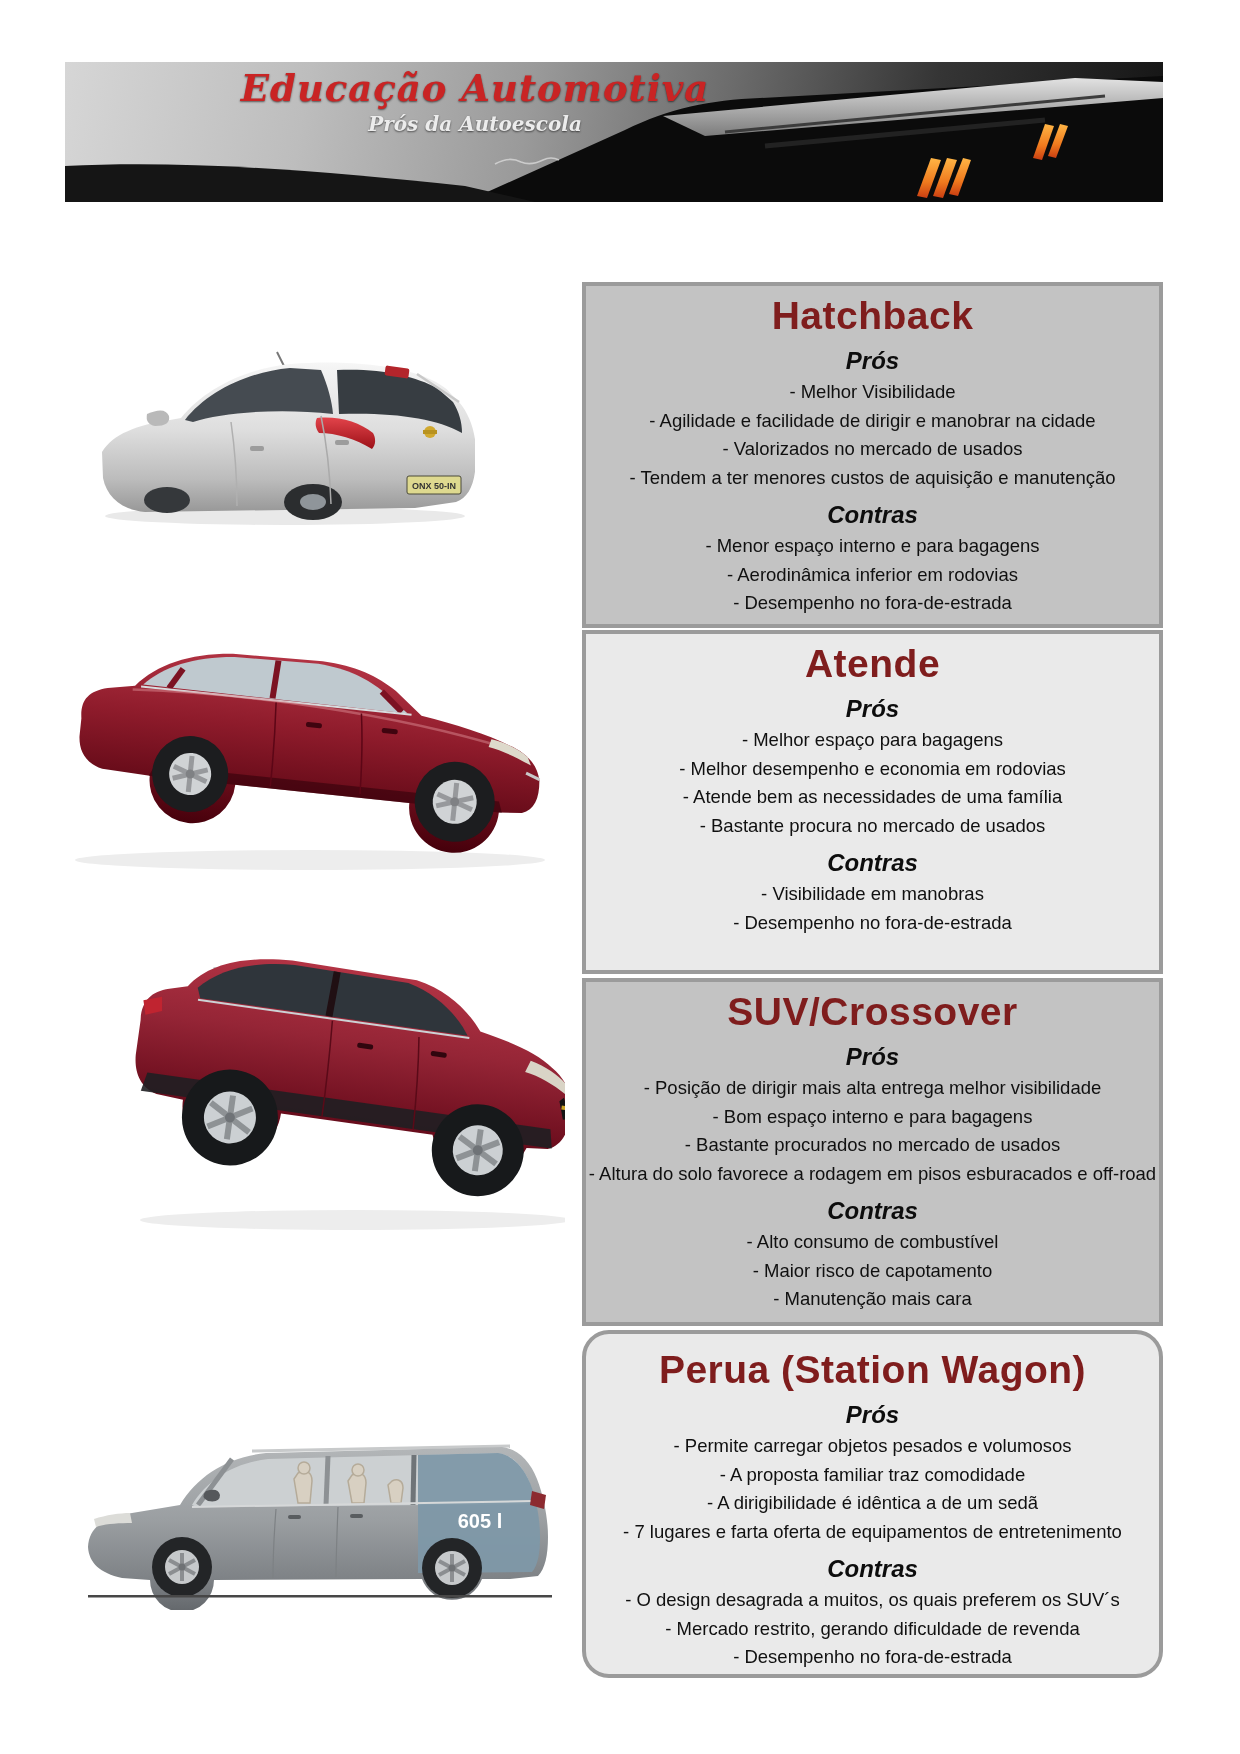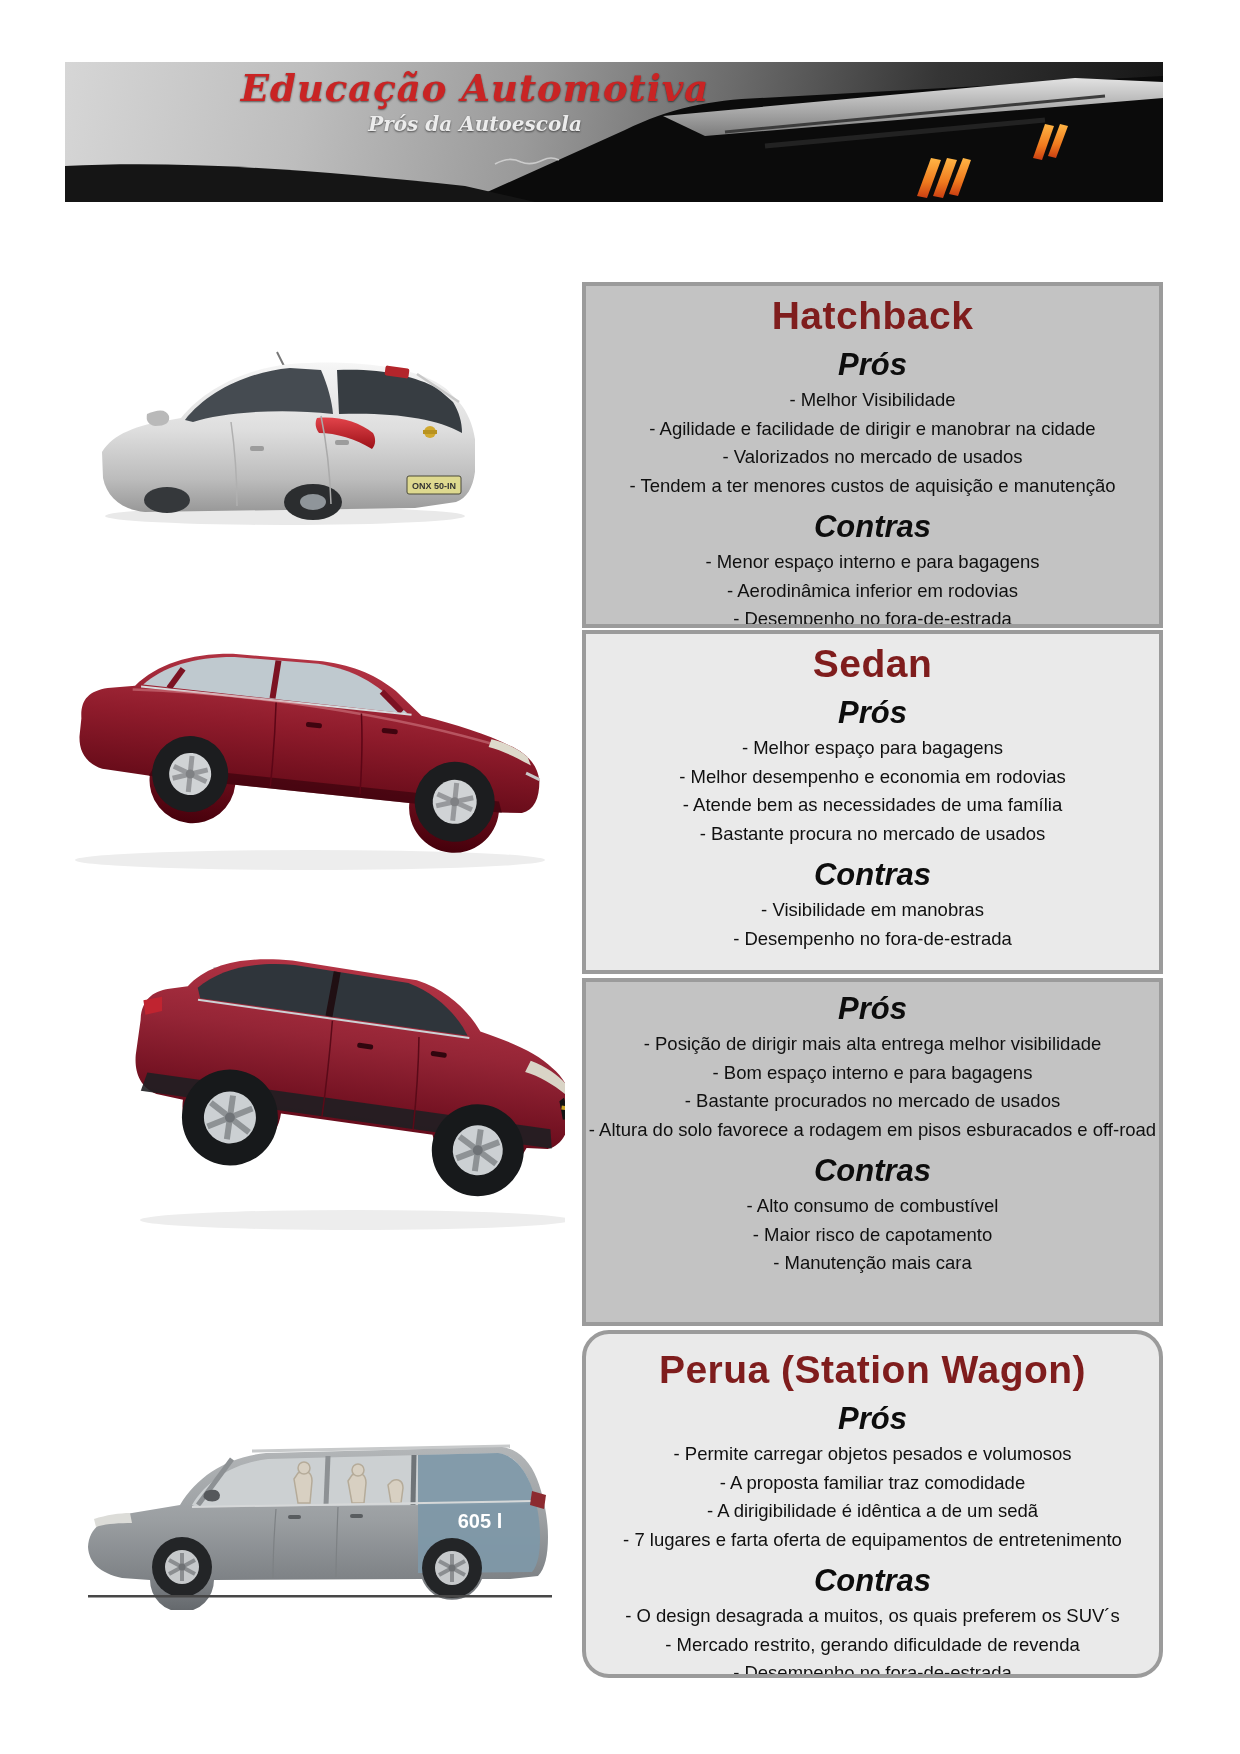--- a/index.html
+++ b/index.html
@@ -26,21 +26,21 @@
            box-sizing:border-box; text-align:center; overflow:hidden; }
   .panel.dark  { background:#c3c3c3; }
   .panel.light { background:#eaeaea; }
   #panel-hatchback { top:282px;  height:346px; }
   #panel-sedan     { top:630px;  height:344px; }
   #panel-suv       { top:978px;  height:348px; }
   #panel-perua     { top:1330px; height:348px;border-radius:27px; }
   .panel-title { color:#7f1d1d; font-weight:bold; font-size:39px; line-height:44px;
                  margin:8px 0 2px 0; letter-spacing:.5px; }
   #panel-perua .panel-title { margin-top:14px; }
-  .group-label { font-size:31px; font-weight:bold; font-style:italic; color:#0d0d0d;
+  .group-label { font-size:24px; font-weight:bold; font-style:italic; color:#0d0d0d;
                  margin-top:9px; margin-bottom:3px; }
   .line { font-size:18.5px; line-height:28.5px; color:#101010; }
 
   
   .car { position:absolute; }
   #car-hatchback { left:85px;  top:330px;  width:390px; height:200px; }
   #car-sedan     { left:55px;  top:622px;  width:505px; height:260px; }
   #car-suv       { left:110px; top:930px;  width:455px; height:315px; }
   #car-wagon     { left:80px;  top:1435px; width:485px; height:175px; }
 </style>
@@ -288,32 +288,33 @@
     <div class="line">- Agilidade e facilidade de dirigir e manobrar na cidade</div>
     <div class="line">- Valorizados no mercado de usados</div>
     <div class="line">- Tendem a ter menores custos de aquisição e manutenção</div>
     <div class="group-label">Contras</div>
     <div class="line">- Menor espaço interno e para bagagens</div>
     <div class="line">- Aerodinâmica inferior em rodovias</div>
     <div class="line">-  Desempenho no fora-de-estrada</div>
   </section>
 
   <section class="panel light" id="panel-sedan">
-    <h2 class="panel-title">Sedan</h2>
+    <h2 class="panel-title">Atende</h2>
     <div class="group-label">Prós</div>
     <div class="line">- Melhor espaço para bagagens</div>
     <div class="line">- Melhor desempenho e economia em rodovias</div>
     <div class="line">- Atende bem as necessidades de uma família</div>
     <div class="line">- Bastante procura no mercado de usados</div>
     <div class="group-label">Contras</div>
     <div class="line">- Visibilidade em manobras</div>
     <div class="line">-  Desempenho no fora-de-estrada</div>
   </section>
 
   <section class="panel dark" id="panel-suv">
+    <h2 class="panel-title">SUV/Crossover</h2>
     <div class="group-label">Prós</div>
     <div class="line">- Posição de dirigir mais alta entrega melhor visibilidade</div>
     <div class="line">- Bom espaço interno e para bagagens</div>
     <div class="line">- Bastante procurados no mercado de usados</div>
     <div class="line">- Altura do solo favorece a rodagem em pisos esburacados e off-road</div>
     <div class="group-label">Contras</div>
     <div class="line">- Alto consumo de combustível</div>
     <div class="line">- Maior risco de capotamento</div>
     <div class="line">-  Manutenção mais cara</div>
   </section>

